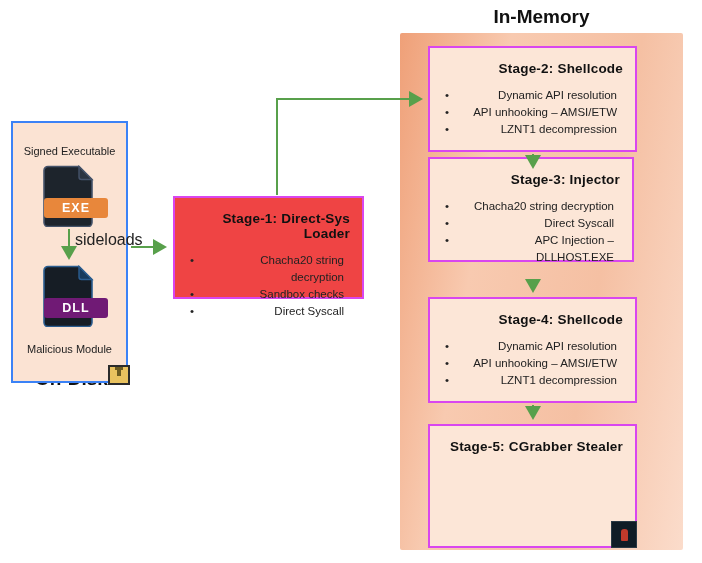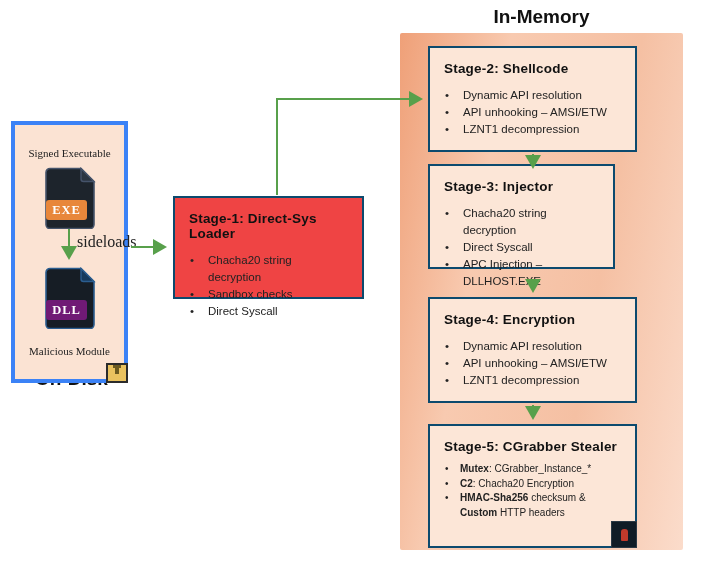--- a/index.html
+++ b/index.html
@@ -8,51 +8,51 @@
     font-family:"Liberation Sans",sans-serif;color:#1b1b1b;overflow:hidden;
   }
   
   .zip-title{position:absolute;left:11px;top:84px;font-size:21px;font-weight:400;color:#202020;letter-spacing:.3px;margin-top:44px;}
   .inmem-title{position:absolute;left:400px;top:6px;width:283px;text-align:center;font-size:19px;font-weight:700;color:#111;}
   .ondisk-title{position:absolute;left:11px;top:368px;width:121px;text-align:center;font-size:19px;font-weight:700;color:#111;}
 
   
   .ondisk-box{
     position:absolute;left:11px;top:121px;width:117px;height:262px;
-    background:#fbe3d3;border:4px solid #3b82f6;box-sizing:border-box;font-family:Liberation Serif, serif;
+    background:#fbe3d3;border:2px solid #3b82f6;box-sizing:border-box;
   }
   .ondisk-box .small-label{position:absolute;width:100%;text-align:center;font-size:11px;color:#222;}
   .lbl-signed{top:22px;}
   .lbl-malicious{top:220px;}
   .lbl-sideloads{position:absolute;left:62px;top:108px;font-size:16px;color:#222;}
 
   .file-icon{position:absolute;left:28px;width:57px;height:62px;}
   .file-exe{top:42px;}
   .file-dll{top:142px;}
   .badge{
-    position:absolute;left:3px;top:33px;width:41px;height:20px;border-radius:3px;
+    position:absolute;left:3px;top:33px;width:64px;height:20px;border-radius:3px;
     color:#fff;font-size:12.5px;font-weight:700;text-align:center;line-height:20px;letter-spacing:1px;
   }
   .badge-exe{background:#e8873b;}
   .badge-dll{background:#701a75;}
 
   .zip-icon{
     position:absolute;right:-4px;bottom:-4px;width:22px;height:20px;
     background:#e9c25f;border:2px solid #2b2b2b;box-sizing:border-box;
   }
   .zip-icon .zipper{position:absolute;left:50%;top:0;width:4px;height:9px;margin-left:-2px;background:#6b5a20;}
   .zip-icon .pull{position:absolute;left:50%;top:0;width:8px;height:3px;margin-left:-4px;background:#6b5a20;}
 
   
   .stage-box{
-    position:absolute;background:#fce6d7;border:2px solid #0c4a6e;box-sizing:border-box;
+    position:absolute;background:#fce6d7;border:2px solid #d946ef;box-sizing:border-box;text-align:right;
   }
   .stage1{left:173px;top:196px;width:191px;height:103px;background:#ef4444;}
   .stage2{left:428px;top:46px;width:209px;height:106px;}
-  .stage3{left:428px;top:164px;width:187px;height:105px;}
+  .stage3{left:428px;top:157px;width:206px;height:105px;}
   .stage4{left:428px;top:297px;width:209px;height:106px;}
   .stage5{left:428px;top:424px;width:209px;height:124px;}
   .stage-title{margin:13px 12px 0 14px;font-size:13.5px;font-weight:700;color:#111;letter-spacing:.2px;}
   ul.bullets{margin:11px 18px 0 14px;padding:0;list-style:none;font-size:11.5px;line-height:17px;color:#222;}
   ul.bullets li{position:relative;padding-left:19px;}
   ul.bullets li::before{content:"\2022";position:absolute;left:1px;}
   .stage5 ul.bullets{margin-top:8px;font-size:10px;line-height:14.5px;}
   .stage5 ul.bullets li{padding-left:16px;}
   b{font-weight:700;}
 
@@ -138,35 +138,30 @@
   <div class="stage-box stage3">
     <div class="stage-title">Stage-3: Injector</div>
     <ul class="bullets">
         <li><span>Chacha20 string decryption</span></li>
         <li><span>Direct Syscall</span></li>
         <li><span>APC Injection – DLLHOST.EXE</span></li>
       </ul>
   </div>
 
   <div class="stage-box stage4">
-    <div class="stage-title">Stage-4: Encryption</div>
+    <div class="stage-title">Stage-4: Shellcode</div>
     <ul class="bullets">
         <li><span>Dynamic API resolution</span></li>
         <li><span>API unhooking – AMSI/ETW</span></li>
         <li><span>LZNT1 decompression</span></li>
       </ul>
   </div>
 
   <div class="stage-box stage5">
     <div class="stage-title">Stage-5: CGrabber Stealer</div>
-    <ul class="bullets">
-        <li><b>Mutex</b><span>: CGrabber_Instance_*</span></li>
-        <li><b>C2</b><span>: Chacha20 Encryption</span></li>
-        <li><b>HMAC-Sha256</b><span> checksum &amp; </span><b>Custom</b><span> HTTP headers</span></li>
-      </ul>
     <div class="vendor-logo">
       <span class="glyph"></span>
     </div>
   </div>
 
   <svg class="overlay" width="702" height="563">
     <defs>
       <marker id="ah" markerWidth="8" markerHeight="8" refX="5.5" refY="4" orient="auto">
         <path d="M0 0 L7 4 L0 8 z" fill="#58a04b"></path>
       </marker>

